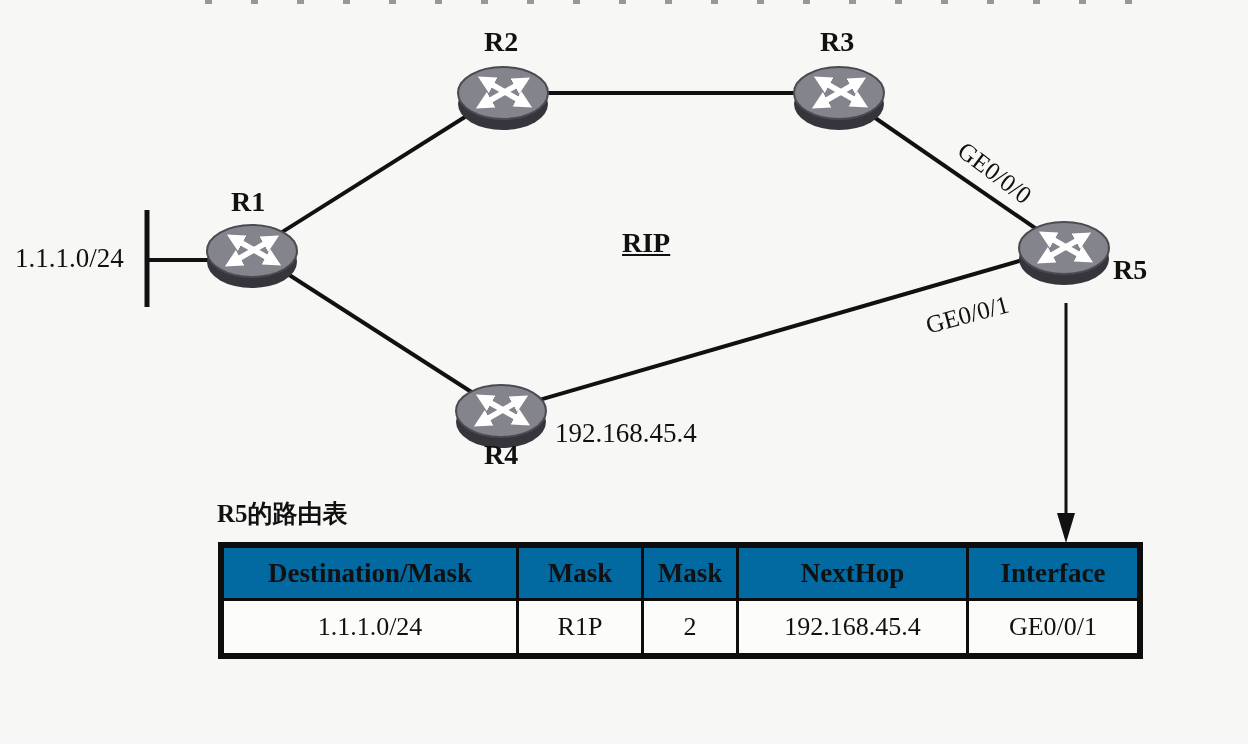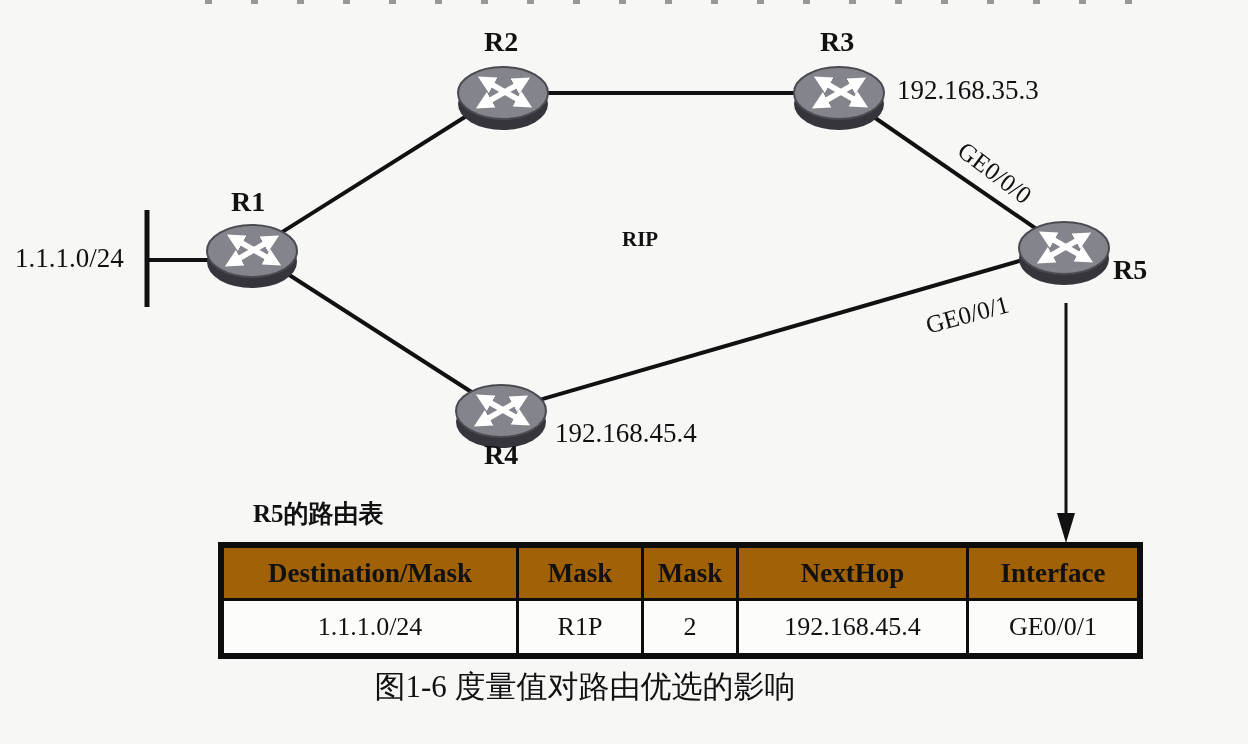--- a/index.html
+++ b/index.html
@@ -19,40 +19,40 @@
     opacity:.55;
   }
 
   svg.wires{position:absolute;left:0;top:0;}
 
   .router{position:absolute;width:96px;height:78px;}
 
   .lbl{position:absolute;white-space:nowrap;line-height:1.05;}
   .router-name{font-weight:bold;font-size:28px;text-align:right;}
   .ip{font-size:27px;}
-  .proto{font-weight:bold;font-size:21px;}
+  .proto{font-weight:bold;font-size:28px;text-decoration:underline;}
   .net{font-size:27px;}
   .iface{font-size:25px;}
   .rot37{transform:rotate(37deg);transform-origin:center;}
   .rotm15{transform:rotate(-15deg);transform-origin:center;}
 
-  .tbl-title{position:absolute;left:217px;top:497px;font-size:25px;font-weight:bold;margin-left:36px;}
+  .tbl-title{position:absolute;left:217px;top:497px;font-size:25px;font-weight:bold;}
 
   .rtable{
     position:absolute;left:219px;top:543px;
     border-collapse:collapse;table-layout:fixed;width:918px;
     background:#fcfcfb;
   }
   .rtable th,.rtable td{
     border:3px solid #0d0d0d;
     text-align:center;vertical-align:middle;
     padding:0;
   }
   .rtable th{
-    background:#a16207;height:50px;
+    background:#0369a1;height:50px;
     font-size:27px;font-weight:bold;
   }
   .rtable td{height:52px;font-size:26px;}
   .rtable{border:5px solid #0d0d0d;outline:1px solid #0d0d0d;}
 
   .caption{
     position:absolute;left:220px;top:666px;width:730px;
     text-align:center;font-size:31px;
   }
 </style>
@@ -137,21 +137,20 @@
       </g>
     </svg>
   </div>
 
   <div class="lbl router-name" style="left:231px;top:187px">R1</div>
   <div class="lbl router-name" style="left:484px;top:27px">R2</div>
   <div class="lbl router-name" style="left:820px;top:27px">R3</div>
   <div class="lbl router-name" style="left:484px;top:440px">R4</div>
   <div class="lbl router-name" style="left:1113px;top:255px">R5</div>
 
-  <div class="lbl ip" style="left:897px;top:76px">192.168.35.3</div>
   <div class="lbl ip" style="left:555px;top:419px">192.168.45.4</div>
 
   <div class="lbl proto" style="left:622px;top:228px">RIP</div>
 
   <div class="lbl net" style="left:15px;top:244px">1.1.1.0/24</div>
 
   <div class="lbl iface rot37" style="left:952px;top:160px">GE0/0/0</div>
   <div class="lbl iface rotm15" style="left:925px;top:302px">GE0/0/1</div>
 
   <div class="tbl-title">R5的路由表</div>
@@ -177,15 +176,14 @@
       <tr>
         <td>1.1.1.0/24</td>
         <td>R1P</td>
         <td>2</td>
         <td>192.168.45.4</td>
         <td>GE0/0/1</td>
       </tr>
     </tbody>
   </table>
 
-  <div class="caption">图1-6 度量值对路由优选的影响</div>
 
 </div>
 
 </body></html>

